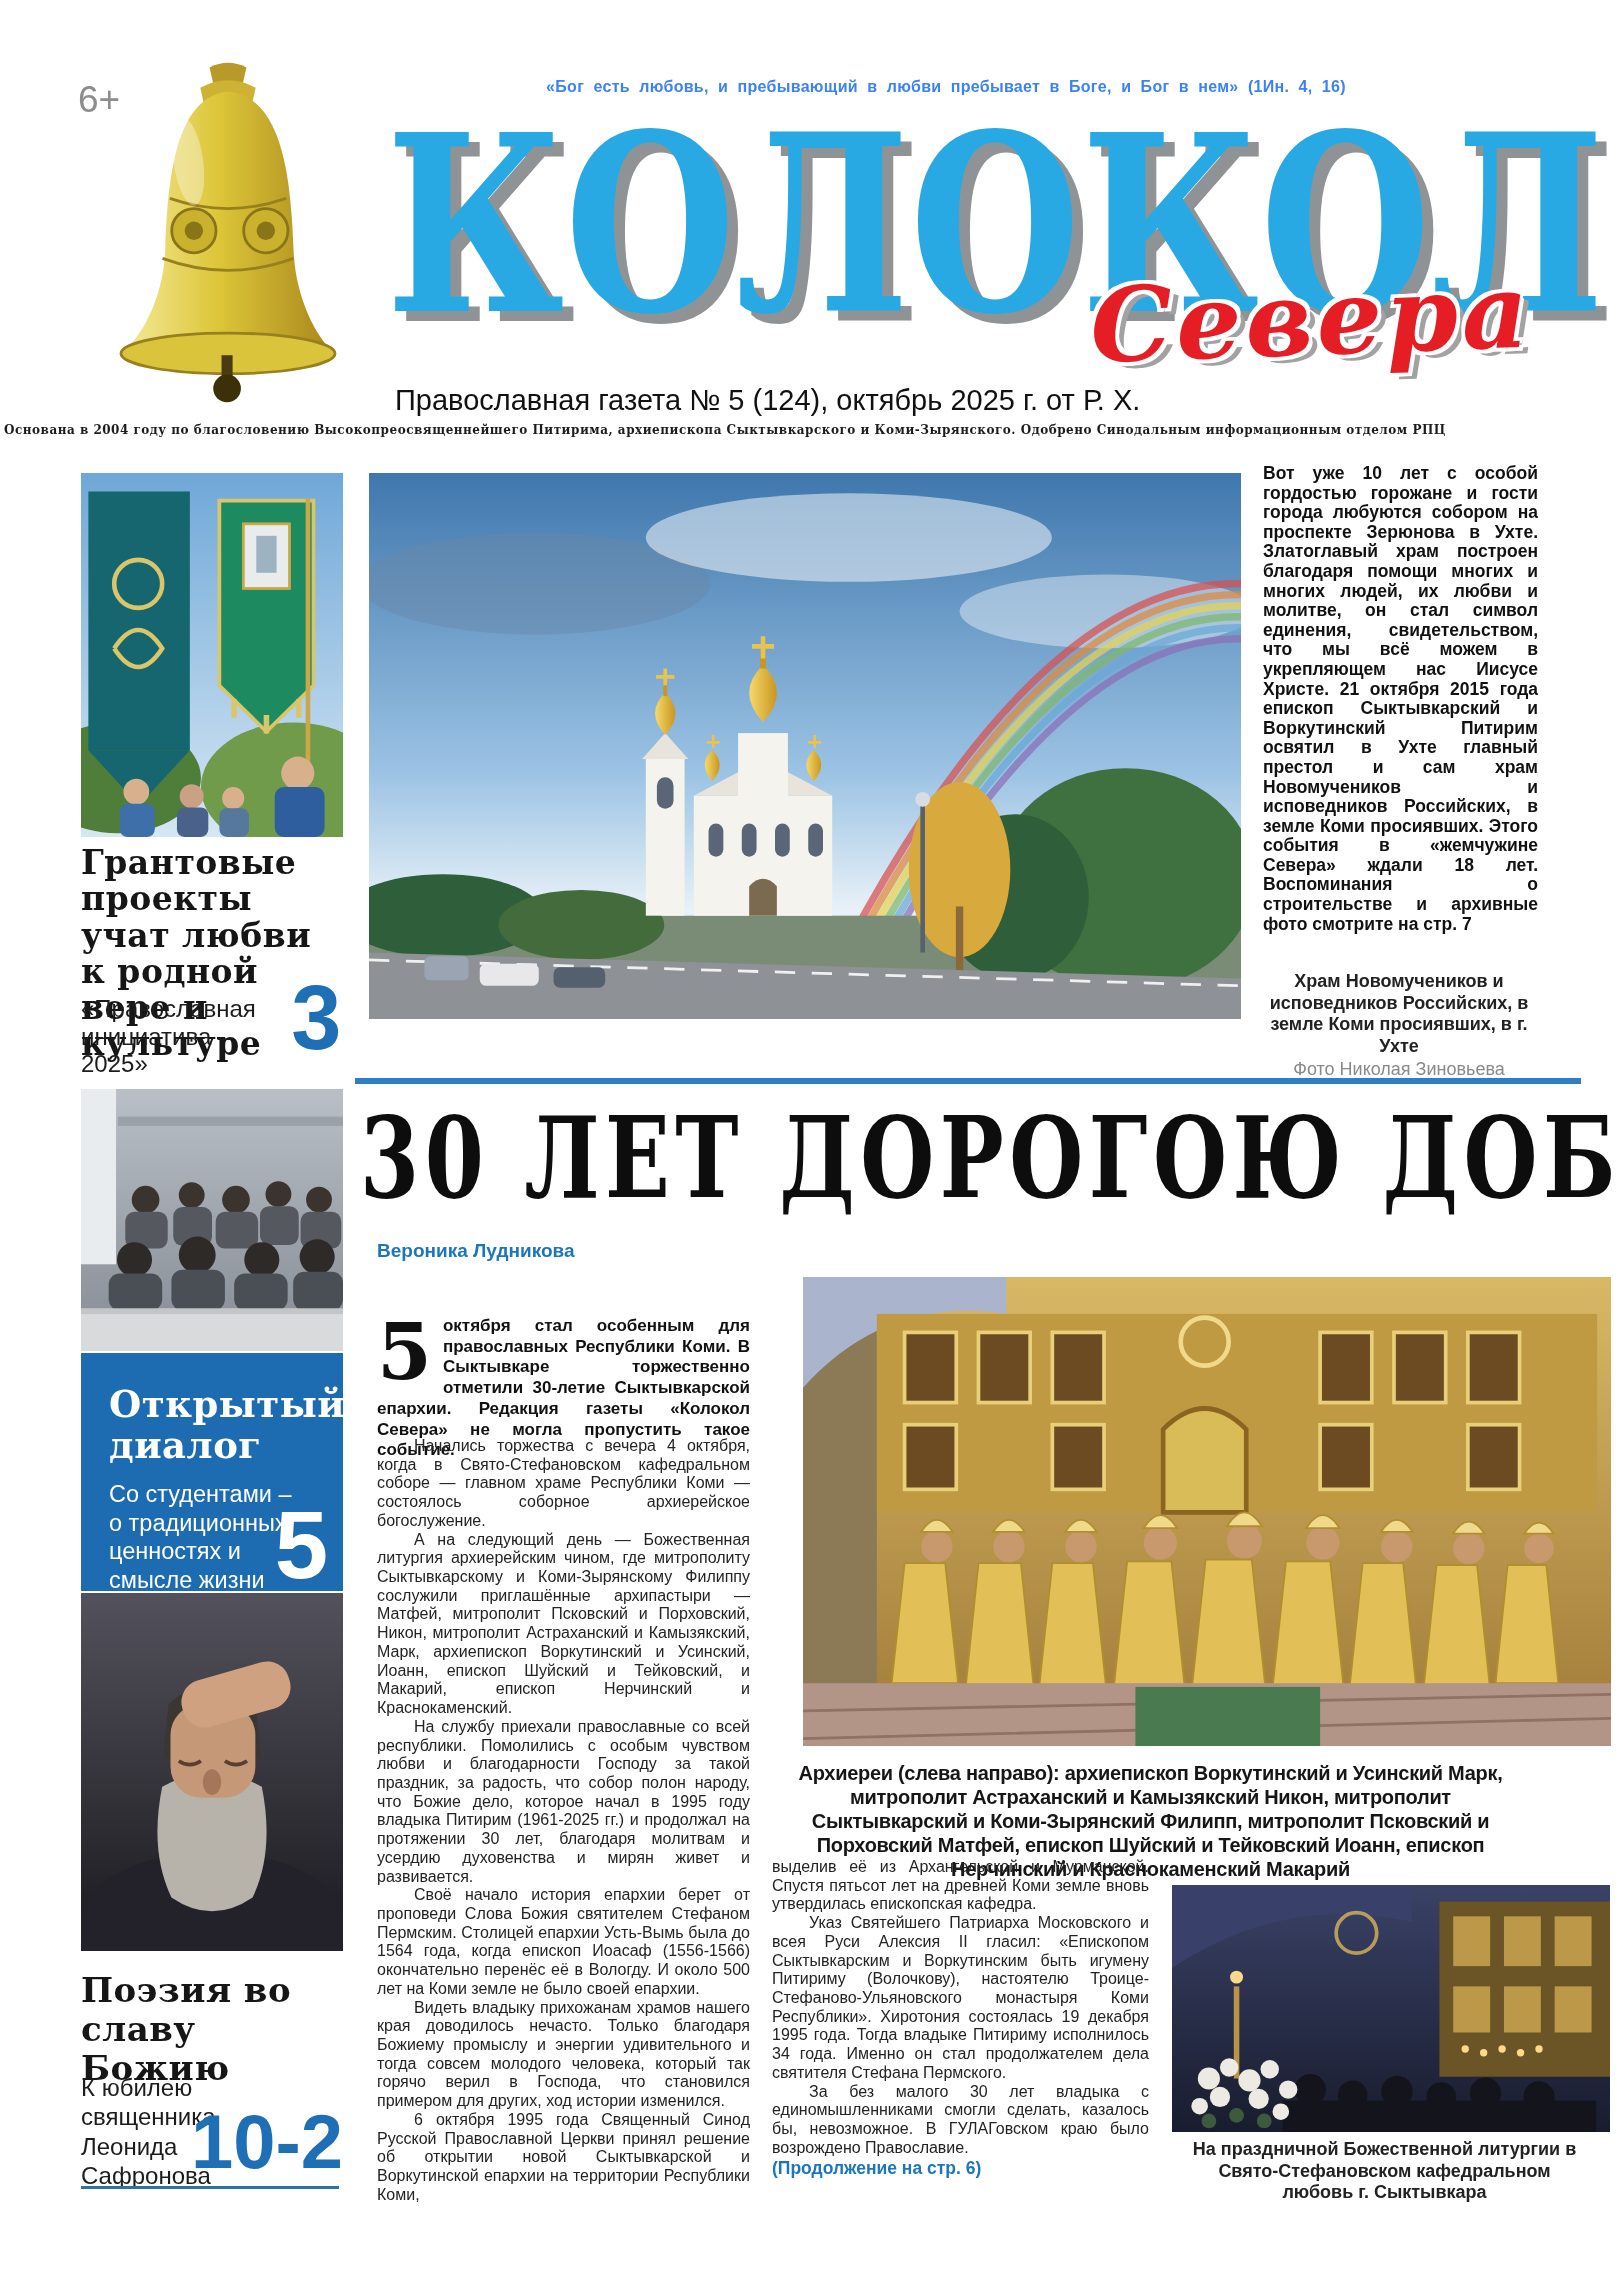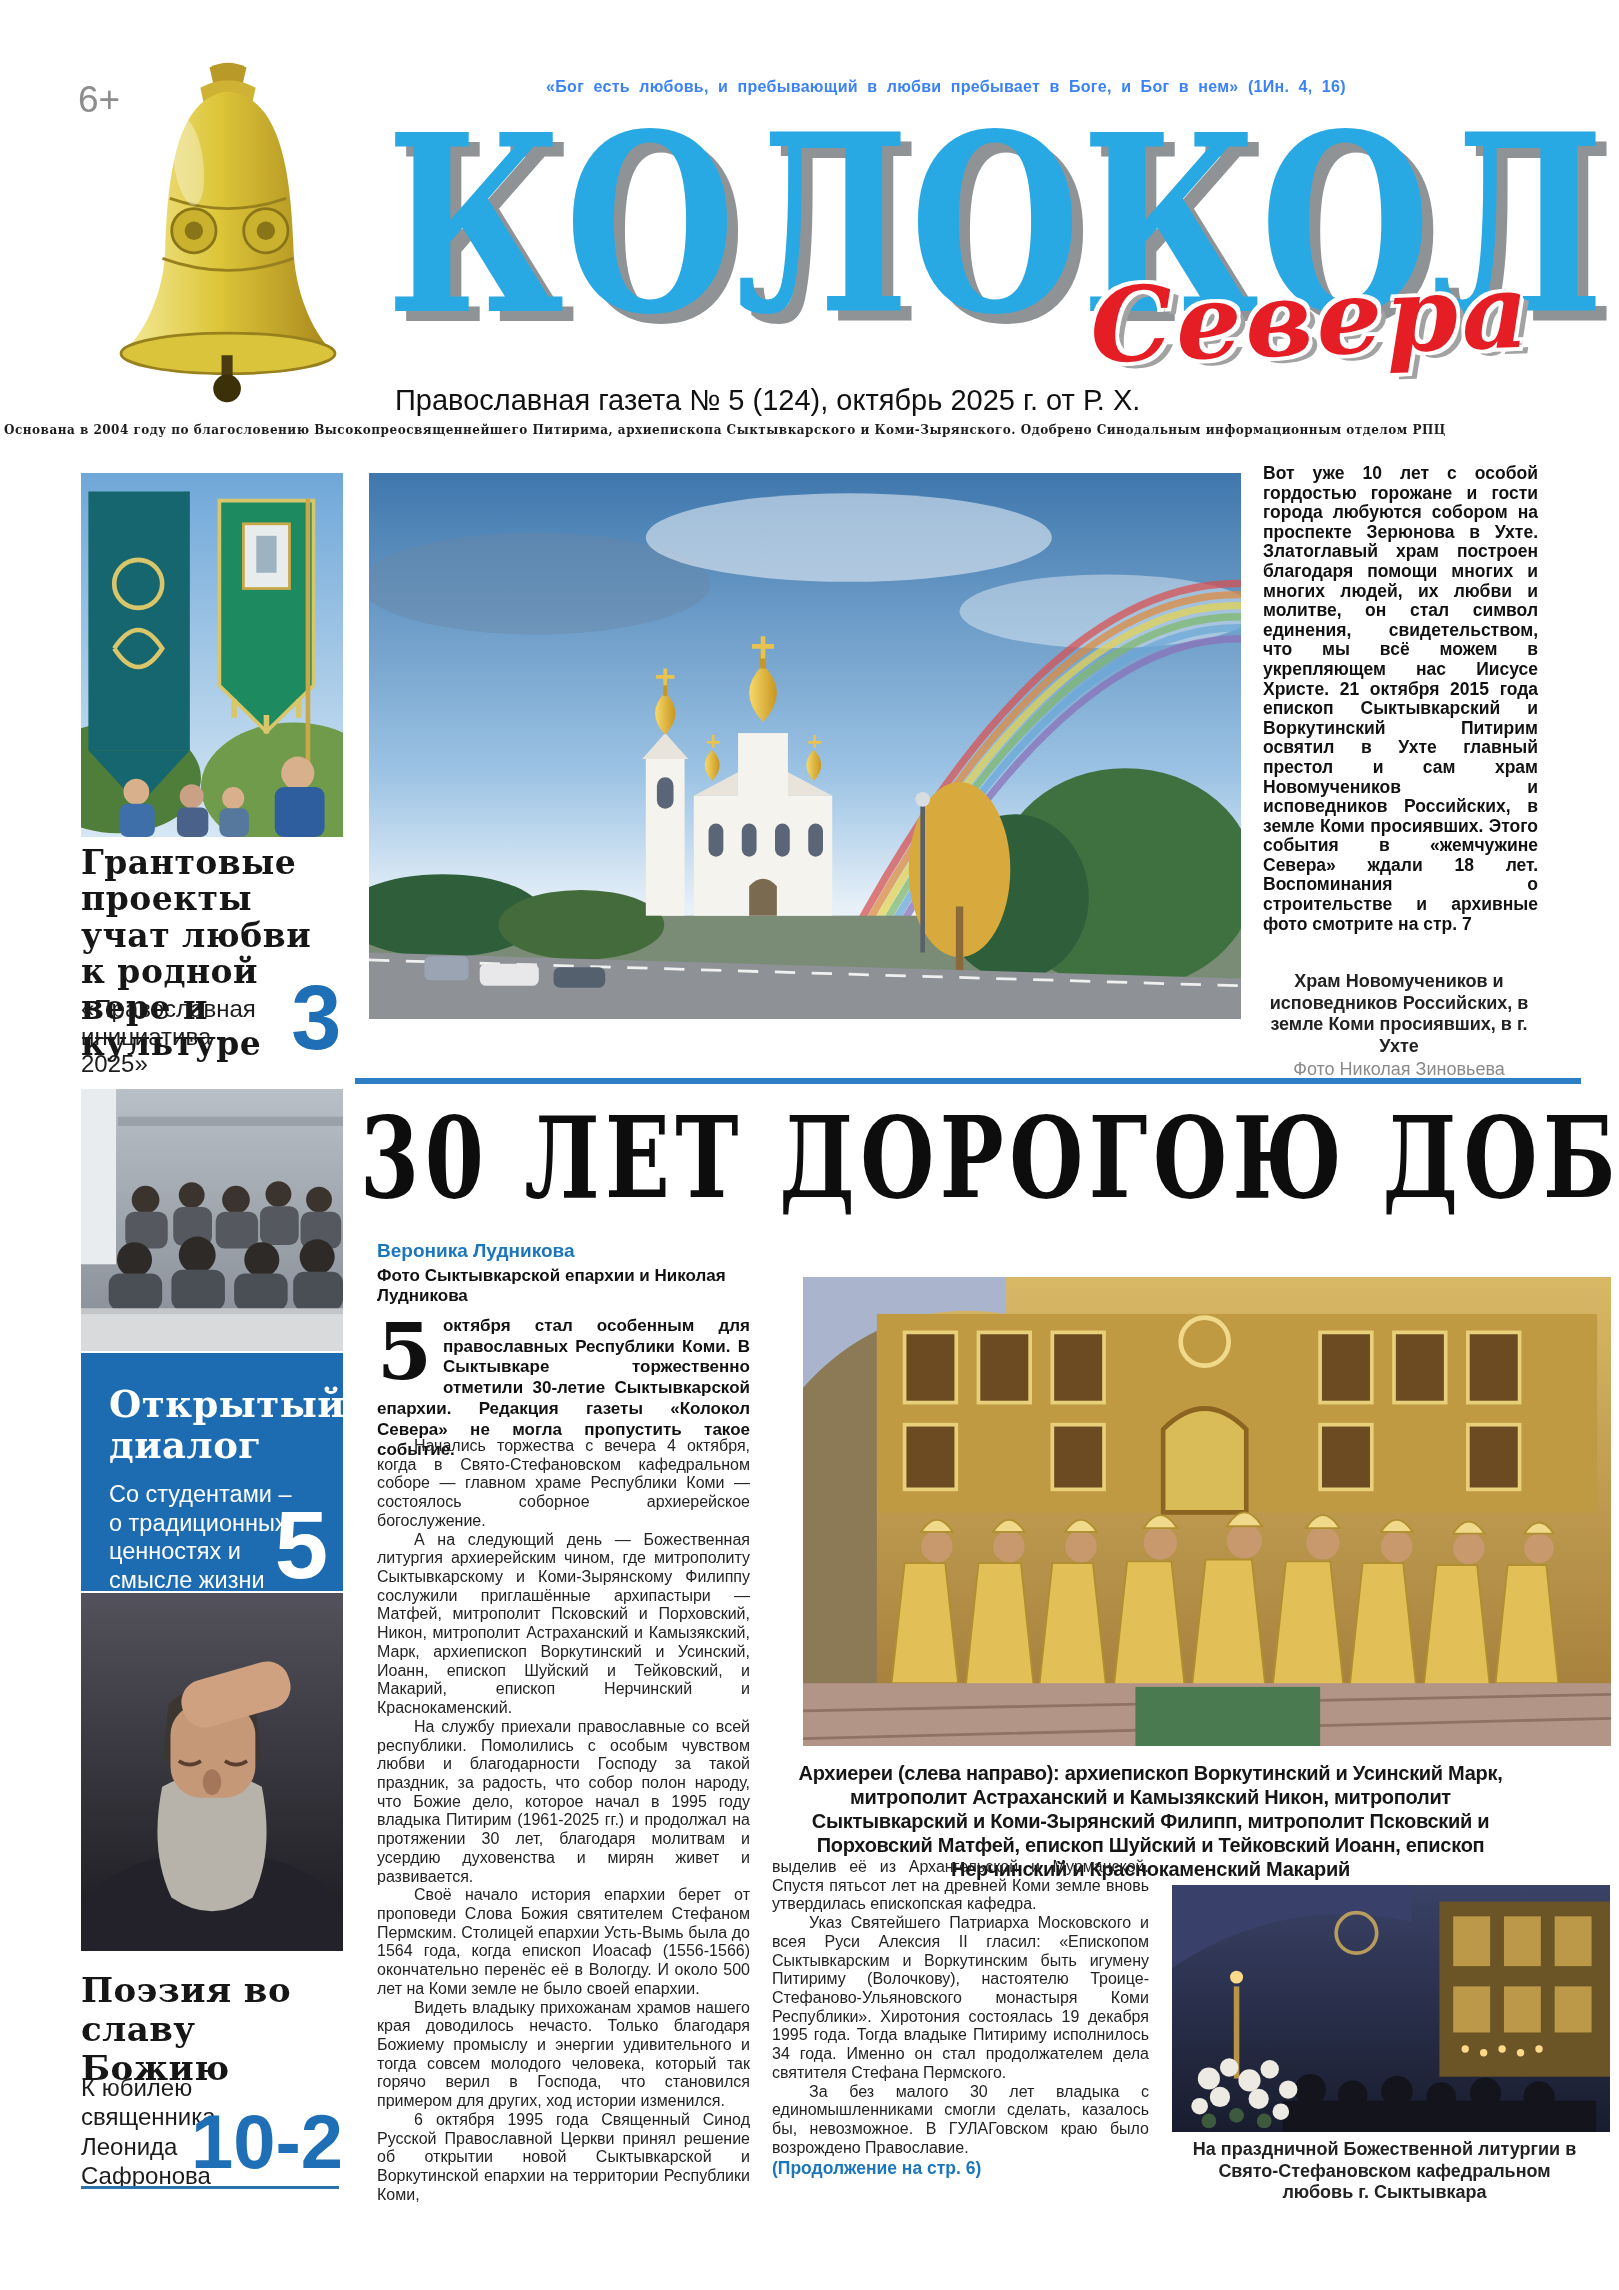--- a/index.html
+++ b/index.html
@@ -302,21 +302,20 @@
   <div class="abs lead-text">Вот уже 10 лет с особой гордостью горожане и гости города любуются собором на проспекте Зерюнова в Ухте. Златоглавый храм построен благодаря помощи многих и многих людей, их любви и молитве, он стал символ единения, свидетельством, что мы всё можем в укрепляющем нас Иисусе Христе. 21 октября 2015 года епископ Сыктывкарский и Воркутинский Питирим освятил в Ухте главный престол и сам храм Новомучеников и исповедников Российских, в земле Коми просиявших. Этого события в «жемчужине Севера» ждали 18 лет. Воспоминания о строительстве и архивные фото смотрите на стр. 7</div>
   <div class="abs lead-capwrap">
     <div class="lead-caption">Храм Новомучеников и исповедников Российских, в земле Коми просиявших, в г. Ухте</div>
     <div class="lead-credit">Фото Николая Зиновьева</div>
   </div>
 
   <div class="abs main-rule"></div>
   <div class="abs headline church">30 ЛЕТ ДОРОГОЮ ДОБРА</div>
 
   <div class="abs author">Вероника Лудникова</div>
-  <div class="abs photocredit">Фото Сыктывкарской епархии и Николая Лудникова</div>
 
   <div class="abs leadpar">
     <span class="dropcap">5</span><span>октября стал особенным для православных Республики Коми. В Сыктывкаре торжественно отметили 30-летие Сыктывкарской епархии. Редакция газеты «Колокол Севера» не могла пропустить такое событие.</span>
   </div>
 
   <div class="abs bodycol col1">
     <p>Начались торжества с вечера 4 октября, когда в Свято-Стефановском кафедральном соборе — главном храме Республики Коми — состоялось соборное архиерейское богослужение.</p>
     <p>А на следующий день — Божественная литургия архиерейским чином, где митрополиту Сыктывкарскому и Коми-Зырянскому Филиппу сослужили приглашённые архипастыри — Матфей, митрополит Псковский и Порховский, Никон, митрополит Астраханский и Камызякский, Марк, архиепископ Воркутинский и Усинский, Иоанн, епископ Шуйский и Тейковский, и Макарий, епископ Нерчинский и Краснокаменский.</p>
     <p>На службу приехали православные со всей республики. Помолились с особым чувством любви и благодарности Господу за такой праздник, за радость, что собор полон народу, что Божие дело, которое начал в 1995 году владыка Питирим (1961-2025 гг.) и продолжал на протяжении 30 лет, благодаря молитвам и усердию духовенства и мирян живет и развивается.</p>
     <p>Своё начало история епархии берет от проповеди Слова Божия святителем Стефаном Пермским. Столицей епархии Усть-Вымь была до 1564 года, когда епископ Иоасаф (1556-1566) окончательно перенёс её в Вологду. И около 500 лет на Коми земле не было своей епархии.</p>

